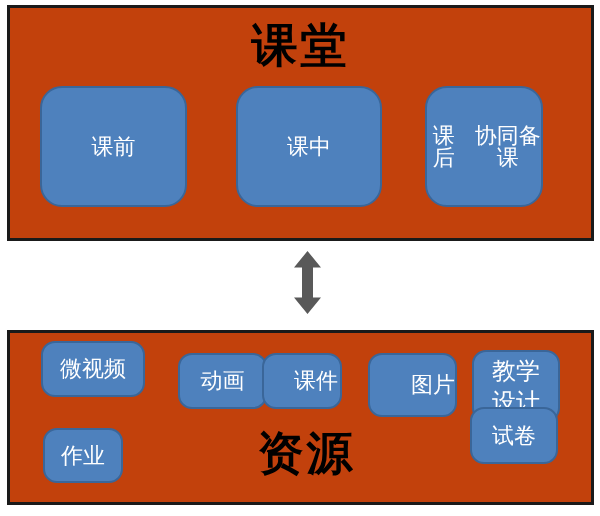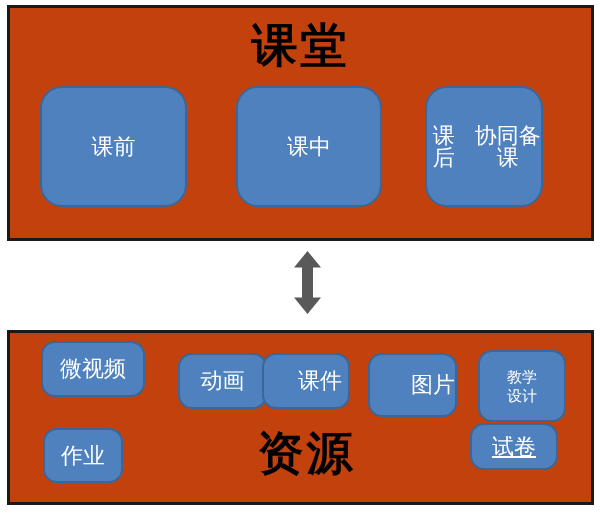--- a/index.html
+++ b/index.html
@@ -100,25 +100,25 @@
     flex-direction: column;
     align-items: center;
     justify-content: center;
     font-size: 22px;
     line-height: 1.25;
     text-align: center;
     white-space: nowrap;
   }
   .chip-weishipin { left: 31px;  top: 8px; width: 104px; height: 56px; }
   .chip-donghua   { left: 143px; top: 20px; width: 89px; height: 56px; margin-left: 25px; }
-  .chip-kejian    { left: 252px; top: 20px; width: 88px; height: 56px; padding-left: 28px; }
+  .chip-kejian    { left: 252px; top: 20px; width: 80px; height: 56px; padding-left: 28px; }
   .chip-tupian    { left: 358px; top: 20px; width: 89px; height: 64px; align-items: flex-end; }
-  .chip-jiaoxuesheji { left: 462px; top: 17px; width: 88px; height: 72px; font-size: 15px; line-height: 1.3; margin-left: 6px; }
+  .chip-jiaoxuesheji { left: 462px; top: 17px; width: 88px; height: 72px; font-size: 24px; line-height: 1.3; }
   .chip-zuoye     { left: 33px;  top: 95px; width: 80px; height: 55px; }
-  .chip-shijuan   { left: 460px; top: 90px; width: 88px; height: 47px; text-decoration: underline; }
+  .chip-shijuan   { left: 460px; top: 74px; width: 88px; height: 57px; }
 </style>
 </head>
 <body>
 
 <div class="canvas">
 
   <section class="panel panel-top">
     <div class="panel-title">课堂</div>
 
     <div class="stage-card stage-1">

